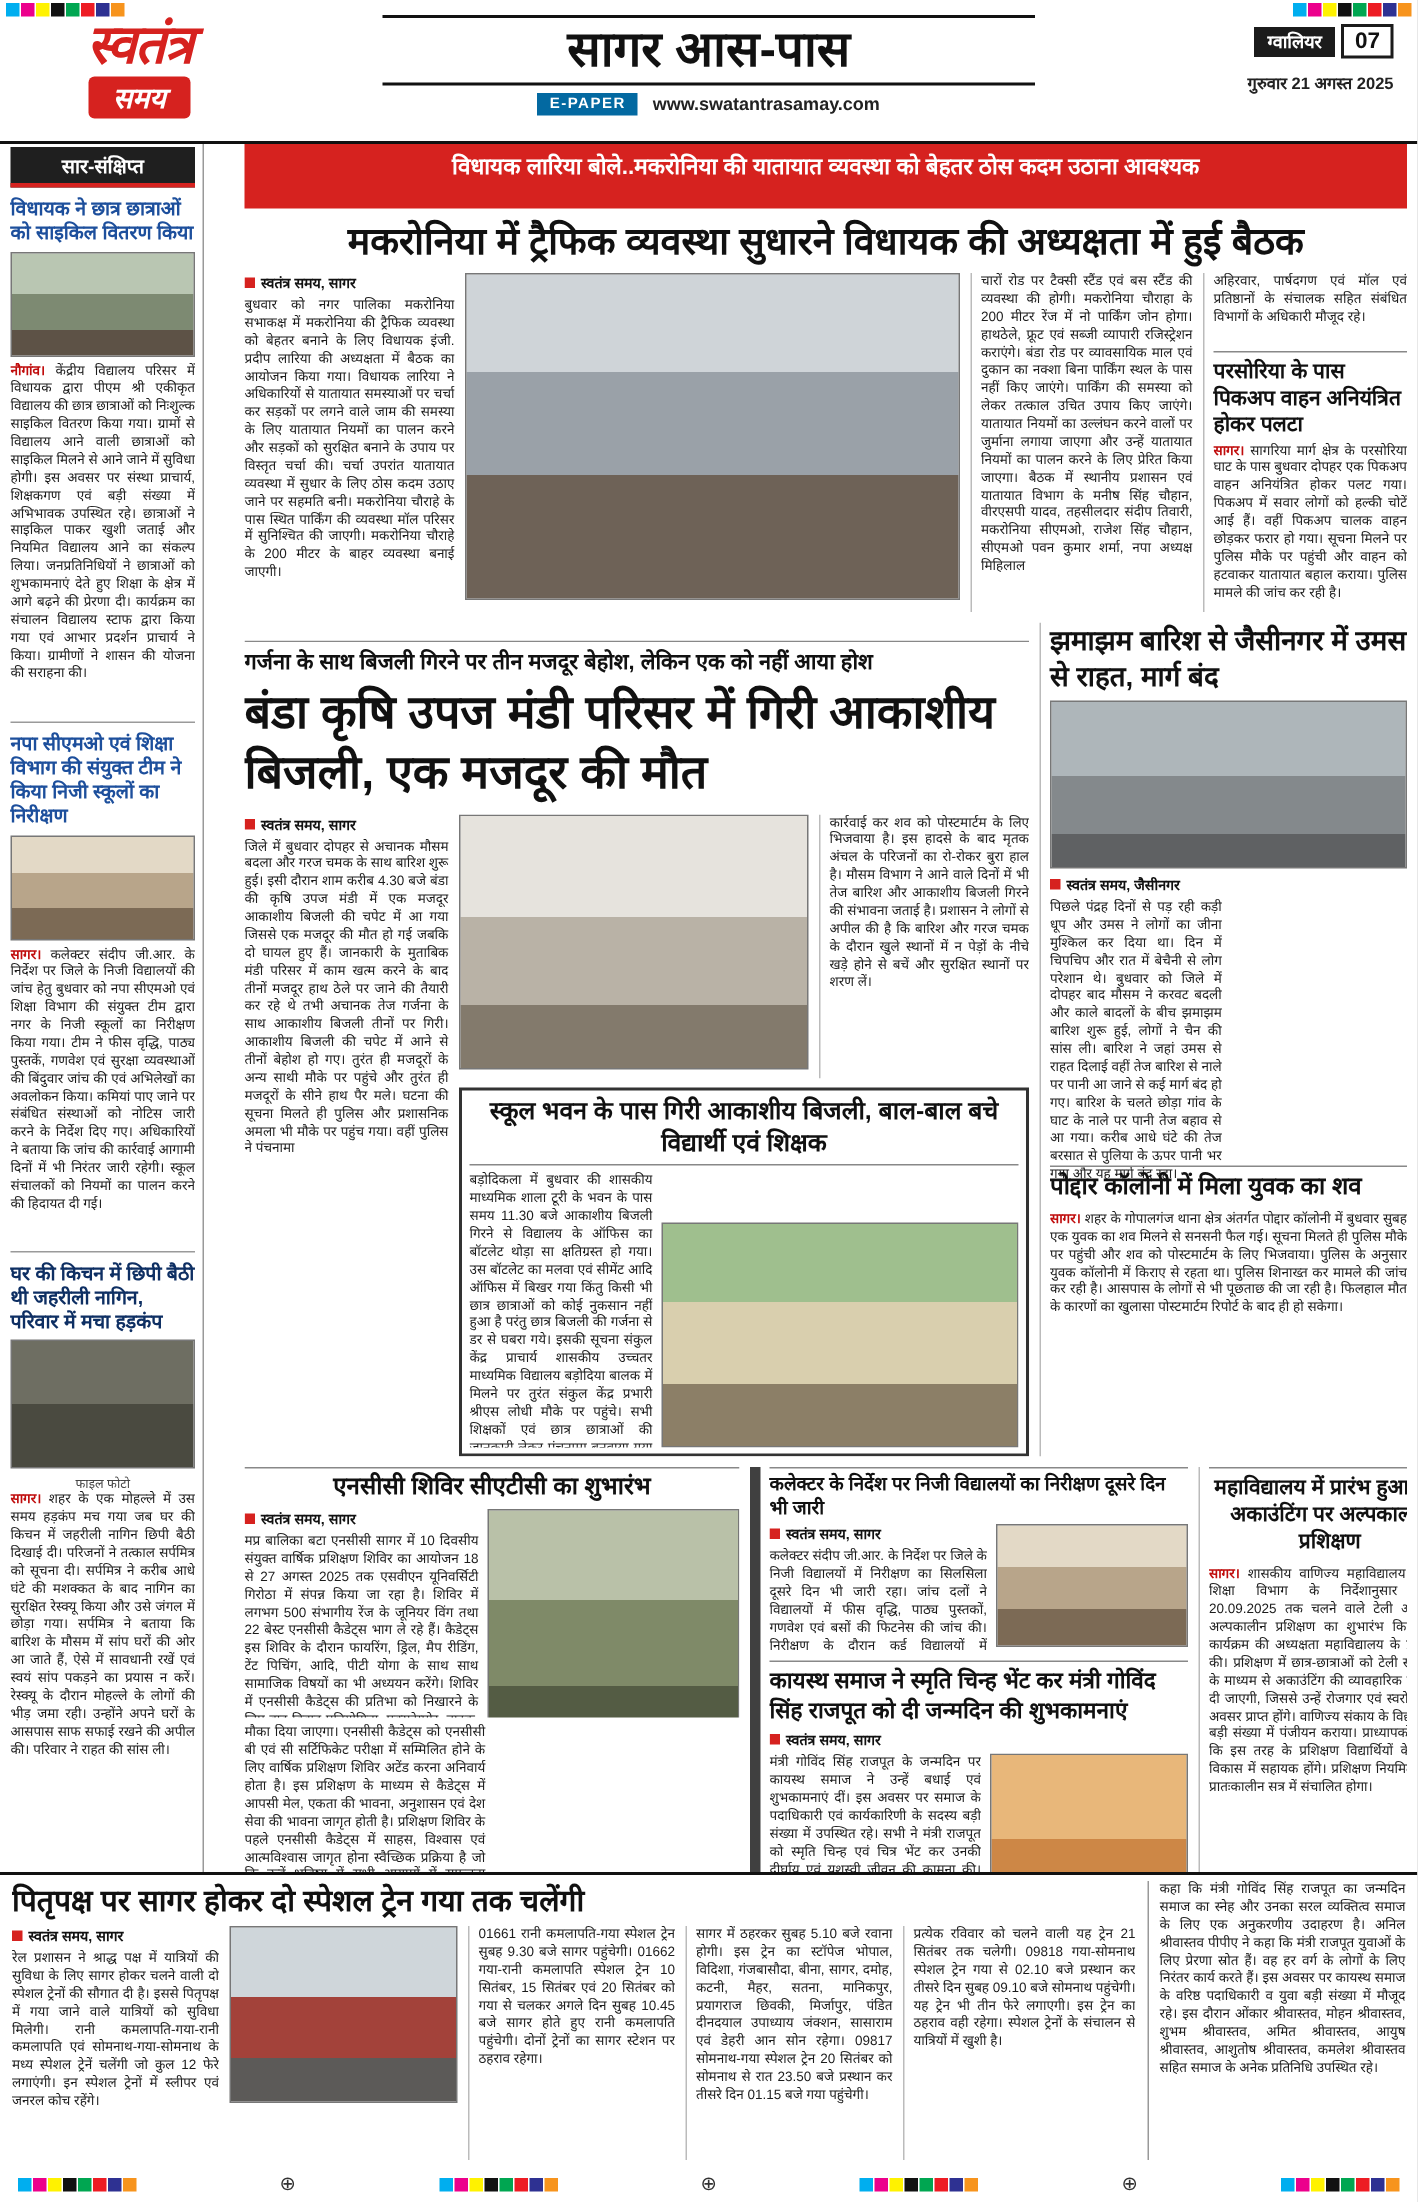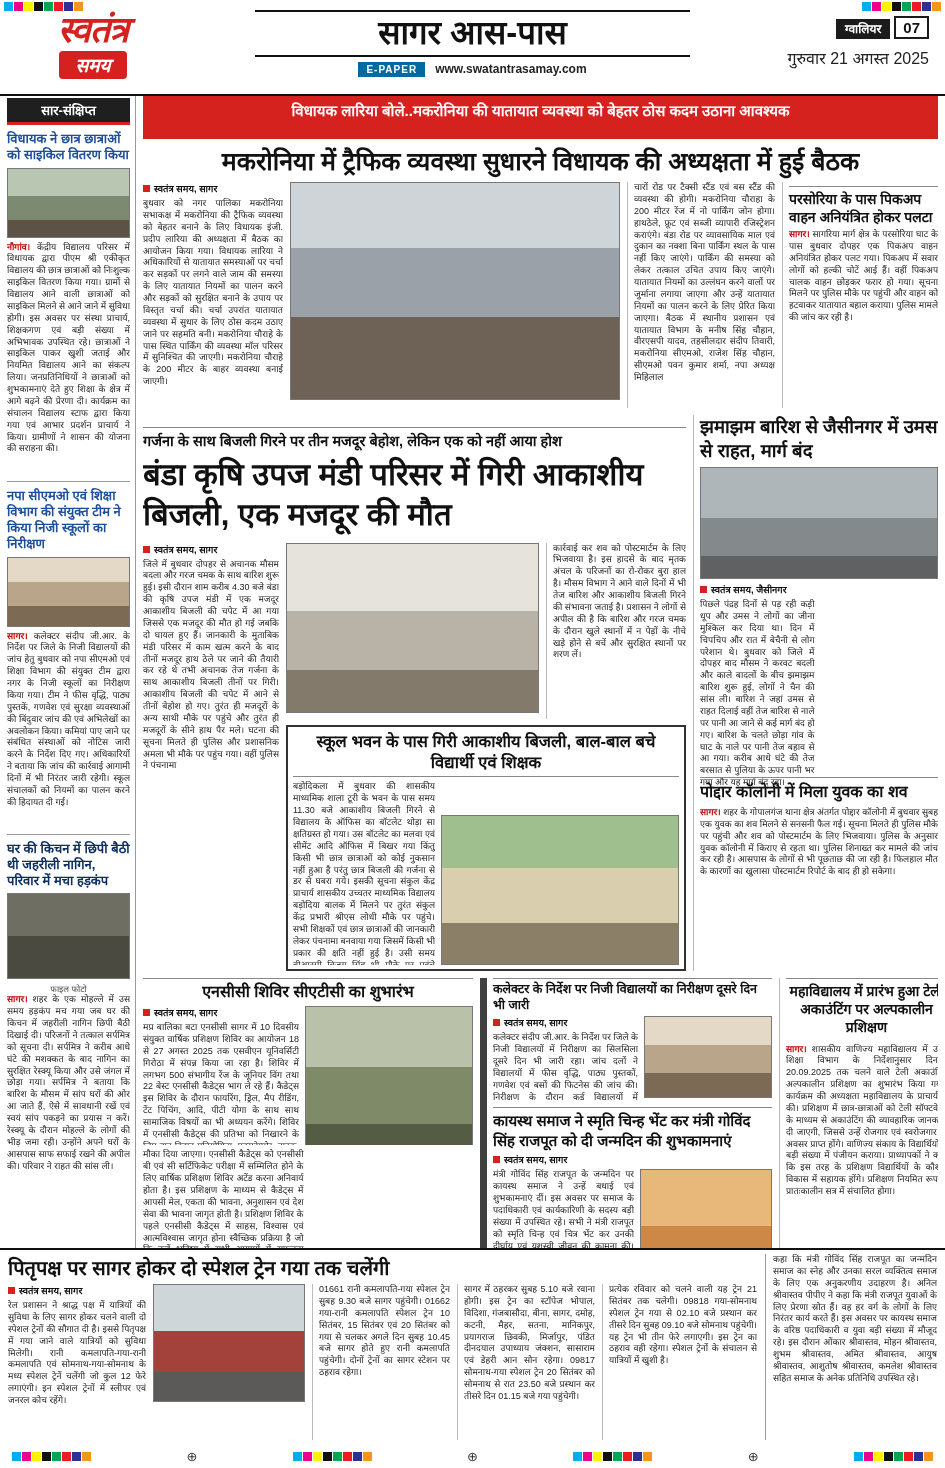--- a/index.html
+++ b/index.html
@@ -19,41 +19,41 @@
   .logo-w1{ color:#d6221f; font-size:36px; font-weight:bold; font-style:italic; line-height:1; letter-spacing:-1px; }
   .logo-w2{ display:inline-block; background:#d6221f; color:#fff; font-size:19px; font-weight:bold; font-style:italic; padding:1px 16px; border-radius:4px; margin-top:3px; }
   .mast-center{ position:absolute; left:255px; right:255px; top:10px; text-align:center; }
   .section-title{ font-size:33px; font-weight:bold; line-height:1.15; border-top:2px solid #111; border-bottom:2px solid #111; padding:2px 0 3px; }
   .mast-sub{ display:flex; justify-content:center; align-items:center; gap:10px; margin-top:5px; }
   .epaper{ background:#0369a1; color:#fff; font-size:10px; font-weight:bold; padding:2px 8px; letter-spacing:1px; }
   .website{ font-size:12px; font-weight:bold; color:#222; text-decoration:none; }
   .mast-right{ position:absolute; right:16px; top:16px; text-align:right; }
   .city{ background:#1b1b1b; color:#fff; font-size:12px; font-weight:bold; padding:3px 9px; }
   .pageno{ display:inline-block; border:2px solid #1b1b1b; font-size:15px; font-weight:bold; padding:1px 7px; margin-left:4px; }
-  .dateline{ font-size:16px; font-weight:normal; margin-top:8px; color:#222; }
+  .dateline{ font-size:11px; font-weight:bold; margin-top:8px; color:#222; }
   
   .banner{ background:#d6221f; color:#fff; font-weight:bold; font-size:15px; text-align:center; padding:4px 6px; height:43px; overflow:hidden; }
   .body-text{ font-size:9px; line-height:1.32; text-align:justify; color:#1c1c1c; overflow:hidden; }
   .lead{ color:#c00c0c; font-weight:bold; }
   .byline{ display:flex; align-items:center; gap:4px; font-size:9.5px; font-weight:bold; margin-bottom:3px; white-space:nowrap; overflow:hidden; }
   .bsq{ width:7px; height:7px; background:#d6221f; flex:0 0 auto; }
   .photo{ border:1px solid #777; flex:0 0 auto; }
   .ph-meeting{ background:linear-gradient(180deg,#cfd4d8 0 30%,#9aa1a8 30% 62%,#6e6257 62% 100%); }
   .ph-cycle{ background:linear-gradient(180deg,#b9c6b2 0 40%,#7d8a72 40% 75%,#5d5246 75% 100%); }
   .ph-inspect{ background:linear-gradient(180deg,#e3d9c6 0 35%,#b8a58a 35% 70%,#7c6a55 70% 100%); }
   .ph-snake{ background:linear-gradient(180deg,#6e6e62 0 50%,#4a4a40 50% 100%); }
   .ph-hospital{ background:linear-gradient(180deg,#e6e3dd 0 40%,#b9b2a6 40% 75%,#837a6c 75% 100%); }
   .ph-rain{ background:linear-gradient(180deg,#aeb6ba 0 45%,#84898c 45% 80%,#5f6163 80% 100%); }
   .ph-school{ background:linear-gradient(180deg,#9fbf8e 0 35%,#d9cfae 35% 72%,#8c7f67 72% 100%); }
   .ph-ncc{ background:linear-gradient(180deg,#b9c1a8 0 40%,#7f8a68 40% 78%,#545c44 78% 100%); }
   .ph-kayastha{ background:linear-gradient(180deg,#e8b77a 0 40%,#cd8746 40% 75%,#8f5a2c 75% 100%); }
   .ph-train{ background:linear-gradient(180deg,#cfd6da 0 40%,#a3423a 40% 75%,#5c5a58 75% 100%); }
   .caption{ font-size:8.5px; text-align:center; color:#444; margin-top:2px; }
   
-  .mainwrap{ display:flex; height:1152px; overflow:hidden; }
+  .mainwrap{ display:flex; height:1152px; overflow:hidden;gap:20px; }
   .sidebar{ width:136px; flex:0 0 auto; border-right:1px solid #999; padding:0 5px 0 7px; overflow:hidden; }
   .brief-head{ background:#1f1f1f; color:#fff; text-align:center; font-size:13px; font-weight:bold; padding:3px 0; border-bottom:3px solid #d6221f; margin-top:2px; }
   .s-art{ padding:6px 0 7px; border-bottom:1px solid #9a9a9a; }
   .s-head{ color:#1d4f9c; font-weight:bold; font-size:13px; line-height:1.25; margin-bottom:4px; }
   .s-head.dark{ color:#0e2f63; }
   .s-photo{ width:100%; height:70px; margin-bottom:4px; }
   .maincol{ flex:1; padding:0 7px 0 7px; overflow:hidden; }
   
   .story1{ padding-top:3px; }
   .h1-traffic{ font-size:25px; font-weight:bold; text-align:center; line-height:1.2; padding:4px 0 6px; }
@@ -205,20 +205,21 @@
               <span class="bsq"></span>
               <span>स्वतंत्र समय, सागर</span>
             </div>
             <div class="body-text" style="height:206px;">बुधवार को नगर पालिका मकरोनिया सभाकक्ष में मकरोनिया की ट्रैफिक व्यवस्था को बेहतर बनाने के लिए विधायक इंजी. प्रदीप लारिया की अध्यक्षता में बैठक का आयोजन किया गया। विधायक लारिया ने अधिकारियों से यातायात समस्याओं पर चर्चा कर सड़कों पर लगने वाले जाम की समस्या के लिए यातायात नियमों का पालन करने और सड़कों को सुरक्षित बनाने के उपाय पर विस्तृत चर्चा की। चर्चा उपरांत यातायात व्यवस्था में सुधार के लिए ठोस कदम उठाए जाने पर सहमति बनी। मकरोनिया चौराहे के पास स्थित पार्किंग की व्यवस्था मॉल परिसर में सुनिश्चित की जाएगी। मकरोनिया चौराहे के 200 मीटर के बाहर व्यवस्था बनाई जाएगी।</div>
           </div>
           <div class="photo ph-main1 ph-meeting"></div>
           <div class="col-n vsep" style="width:148px;">
             <div class="body-text" style="height:222px;">चारों रोड पर टैक्सी स्टैंड एवं बस स्टैंड की व्यवस्था की होगी। मकरोनिया चौराहा के 200 मीटर रेंज में नो पार्किंग जोन होगा। हाथठेले, फ्रूट एवं सब्जी व्यापारी रजिस्ट्रेशन कराएंगे। बंडा रोड पर व्यावसायिक माल एवं दुकान का नक्शा बिना पार्किंग स्थल के पास नहीं किए जाएंगे। पार्किंग की समस्या को लेकर तत्काल उचित उपाय किए जाएंगे। यातायात नियमों का उल्लंघन करने वालों पर जुर्माना लगाया जाएगा और उन्हें यातायात नियमों का पालन करने के लिए प्रेरित किया जाएगा। बैठक में स्थानीय प्रशासन एवं यातायात विभाग के मनीष सिंह चौहान, वीरएसपी यादव, तहसीलदार संदीप तिवारी, मकरोनिया सीएमओ, राजेश सिंह चौहान, सीएमओ पवन कुमार शर्मा, नपा अध्यक्ष मिहिलाल</div>
           </div>
           <div class="col-n vsep" style="flex:1;">
+            <div class="body-text" style="height:48px;">अहिरवार, पार्षदगण एवं मॉल एवं प्रतिष्ठानों के संचालक सहित संबंधित विभागों के अधिकारी मौजूद रहे।</div>
             <div class="mini-rule"></div>
             <div>
               <div class="h3-pickup">परसोरिया के पास पिकअप वाहन अनियंत्रित होकर पलटा</div>
               <div class="body-text" style="height:148px;">
                 <span class="lead">सागर।</span>
                 <span>सागरिया मार्ग क्षेत्र के परसोरिया घाट के पास बुधवार दोपहर एक पिकअप वाहन अनियंत्रित होकर पलट गया। पिकअप में सवार लोगों को हल्की चोटें आई हैं। वहीं पिकअप चालक वाहन छोड़कर फरार हो गया। सूचना मिलने पर पुलिस मौके पर पहुंची और वाहन को हटवाकर यातायात बहाल कराया। पुलिस मामले की जांच कर रही है।</span>
               </div>
             </div>
           </div>
         </div>

